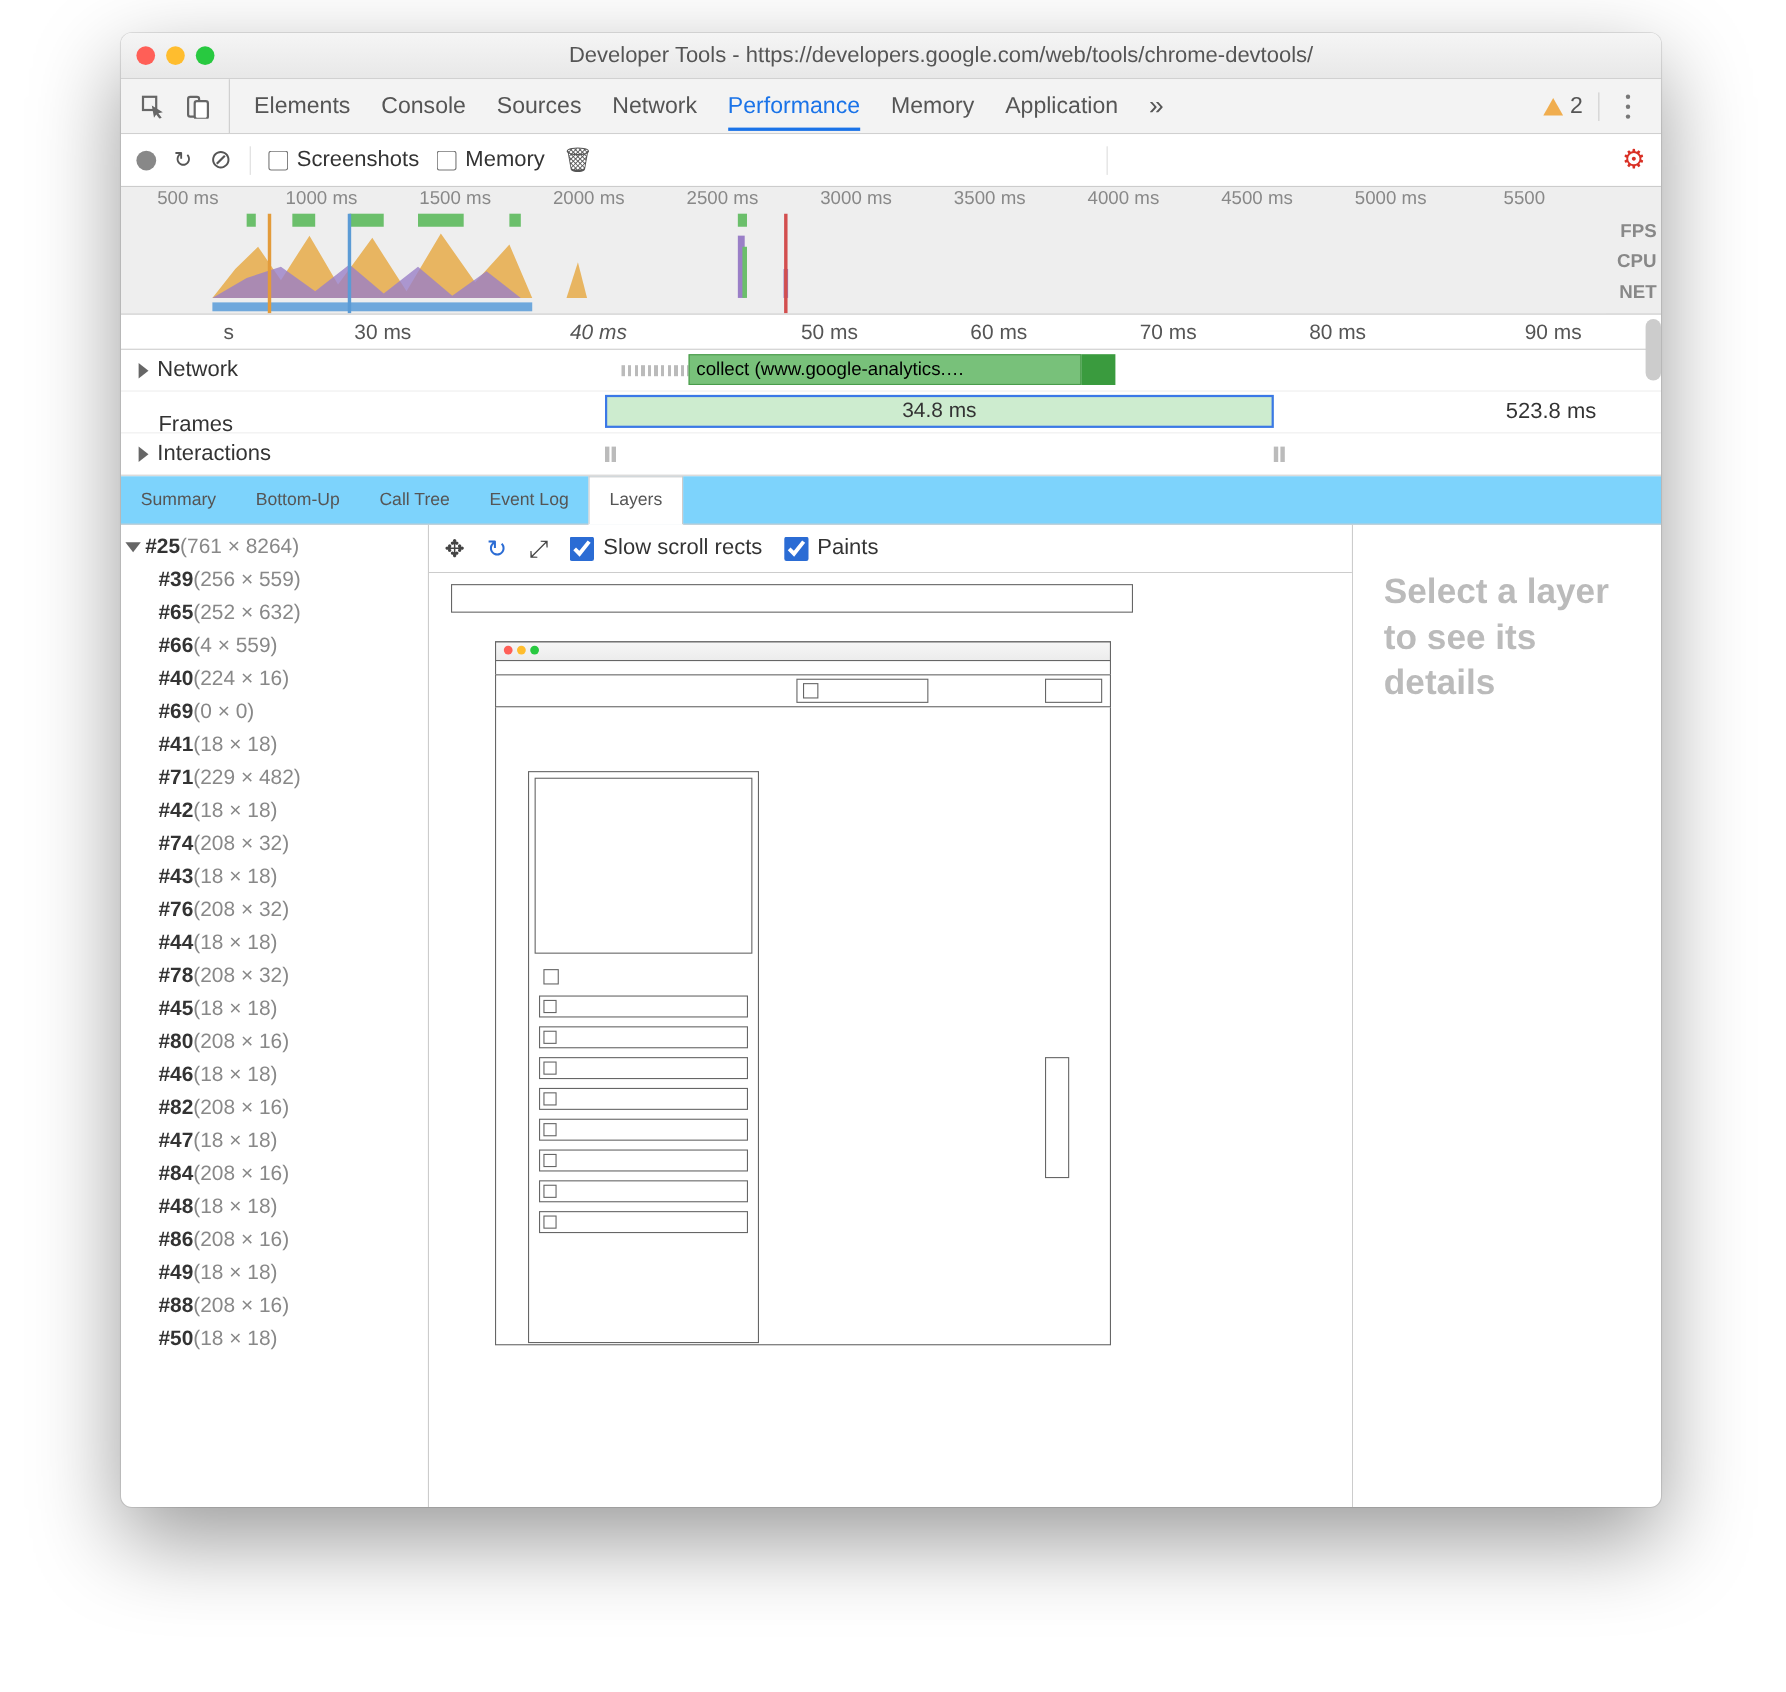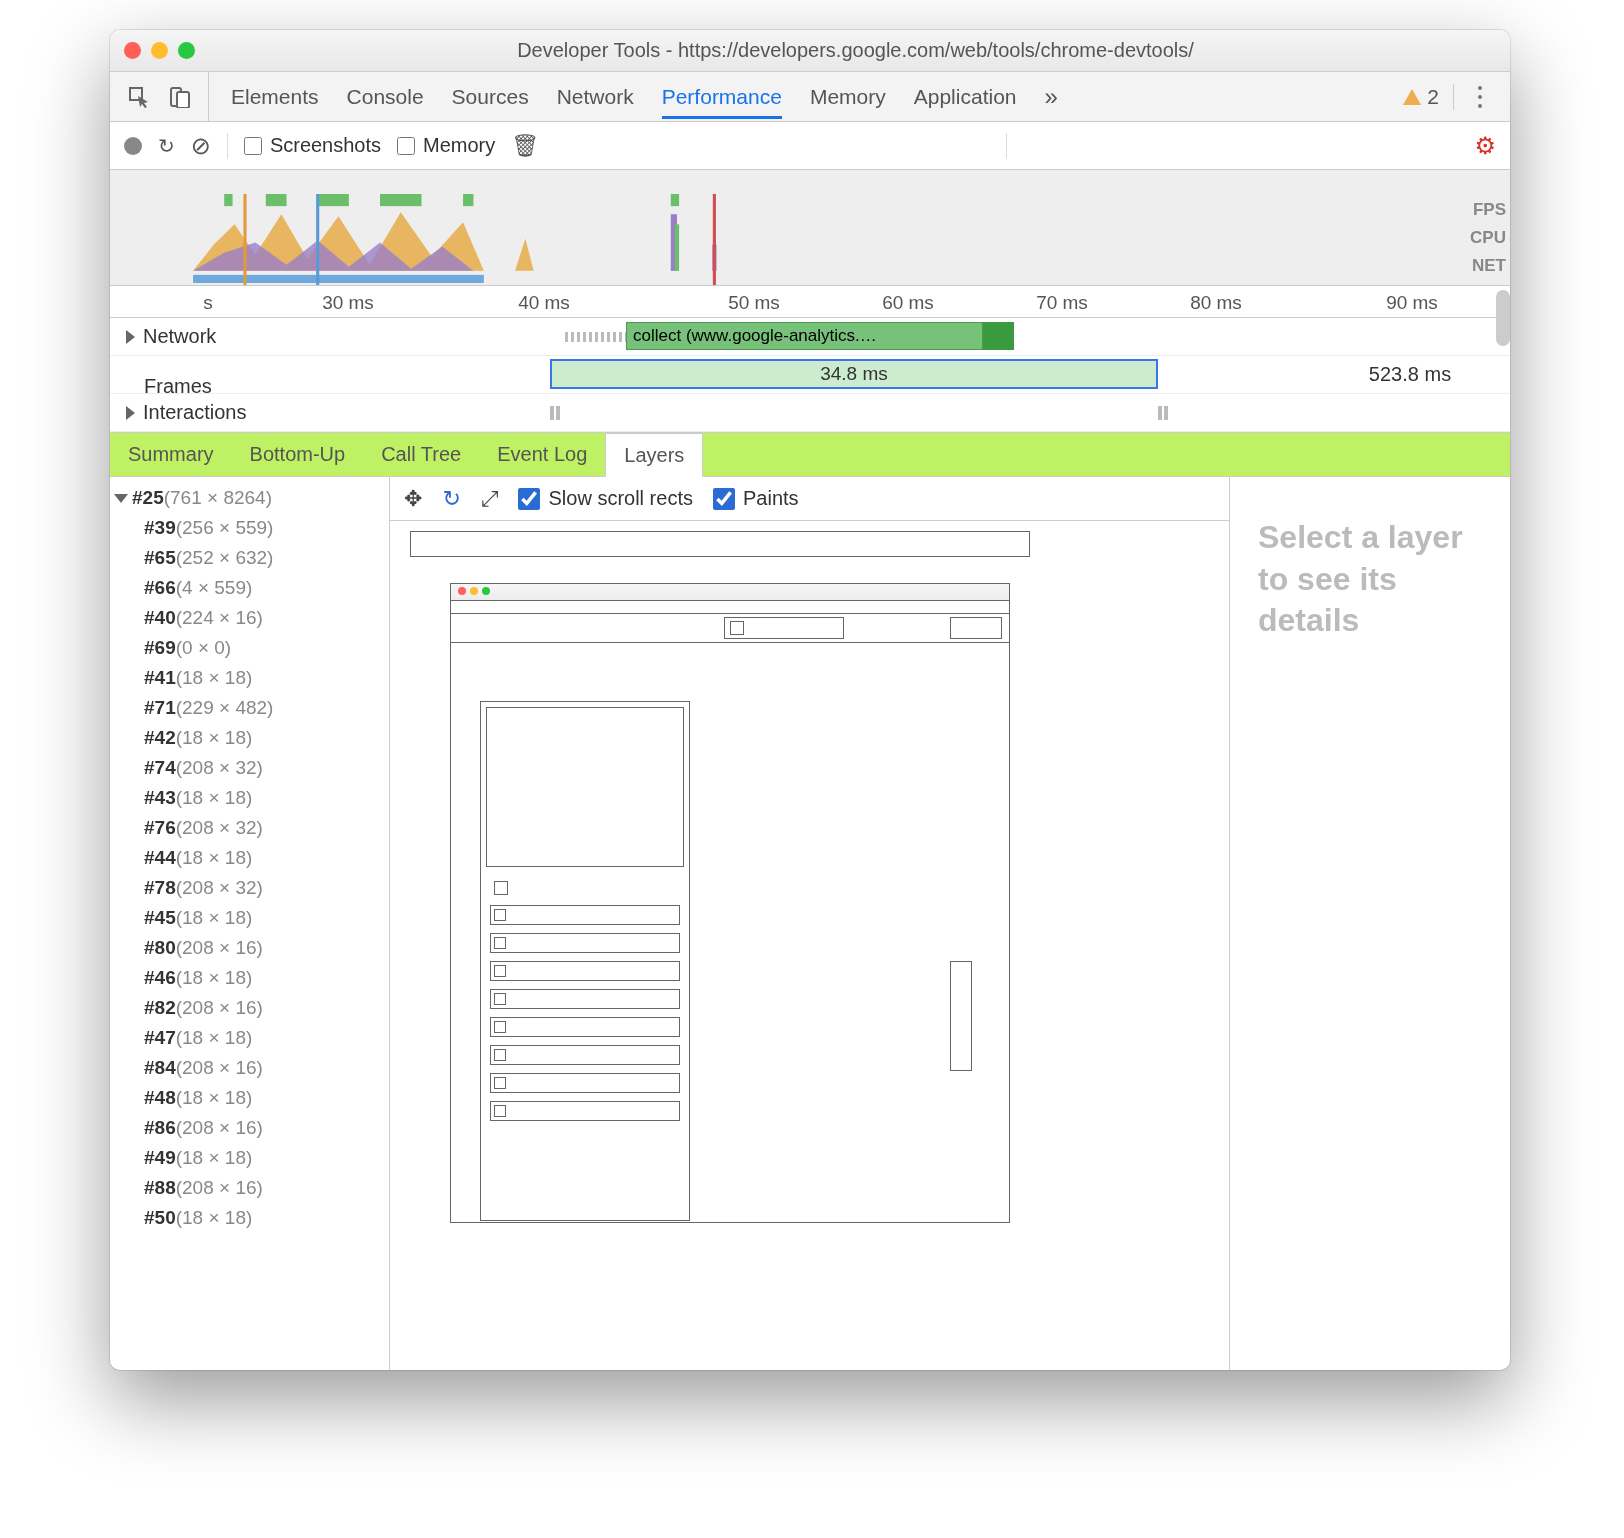--- a/index.html
+++ b/index.html
@@ -51,21 +51,21 @@
 .trow .track { flex: 1; position: relative; }
 .trow .after { width: 200px; display: flex; align-items: center; justify-content: center; font-size: 20px; color: #333; }
 .tri-caret { display: inline-block; width: 0; height: 0; border-top: 7px solid transparent; border-bottom: 7px solid transparent; border-left: 9px solid #666; }
 .scroll-ind { position: absolute; right: 0; top: 4px; width: 14px; height: 56px; background: #ccc; border-radius: 7px; }
 
 
 .bar-green { position: absolute; top: 4px; height: 28px; background: #78c17a; border: 1px solid #4a9c4c; font-size: 17px; color: #000000; display: flex; align-items: center; padding: 0 6px; overflow: hidden; white-space: nowrap; }
 .bar-frame { position: absolute; top: 3px; height: 30px; background: #cdeccf; border: 2px solid #3b78e7; font-size: 19px; color: #333; display: flex; align-items: center; justify-content: center; }
 
 
-.detail-tabs { height: 44px; border-bottom: 1px solid #ccc; display: flex; align-items: stretch; background: #bef264; font-size: 20px; }
+.detail-tabs { height: 44px; border-bottom: 1px solid #ccc; display: flex; align-items: stretch; background: #7dd3fc; font-size: 16px; }
 .detail-tabs .dtab { padding: 0 18px; display: flex; align-items: center; color: #555; cursor: pointer; }
 .detail-tabs .dtab.active { background: #fff; border: 1px solid #ccc; border-bottom: 1px solid #fff; margin-bottom: -1px; }
 
 
 .lower { flex: 1; display: flex; min-height: 0; }
 .layer-tree { width: 280px; border-right: 1px solid #ccc; overflow: hidden; padding: 6px 4px; font-size: 19px; line-height: 30px; }
 .layer-tree .lnode { white-space: nowrap; }
 .layer-tree .lnode .dim { color: #888; }
 .layer-tree .caret-down { display: inline-block; width: 0; height: 0; border-left: 7px solid transparent; border-right: 7px solid transparent; border-top: 9px solid #666; margin-right: 4px; vertical-align: middle; }
 .layer-tree .child { padding-left: 30px; }
@@ -141,20 +141,33 @@
     <label class="cb">
         <input type="checkbox" style="">
         <span>Memory</span>
       </label>
     <span class="trash">🗑</span>
     <span class="divider" style="margin-left:auto;"></span>
     <span class="gear">⚙</span>
   </div>
 
   <div class="overview">
+    <div class="ov-axis" id="ov-axis">
+        <span style="left: 4.5%;">500 ms</span>
+        <span style="left: 13.5%;">1000 ms</span>
+        <span style="left: 22.5%;">1500 ms</span>
+        <span style="left: 31.5%;">2000 ms</span>
+        <span style="left: 40.5%;">2500 ms</span>
+        <span style="left: 49.5%;">3000 ms</span>
+        <span style="left: 58.5%;">3500 ms</span>
+        <span style="left: 67.5%;">4000 ms</span>
+        <span style="left: 76.5%;">4500 ms</span>
+        <span style="left: 85.5%;">5000 ms</span>
+        <span style="left: 94.5%;">5500</span>
+      </div>
     <div class="ov-right-labels">
       <div>FPS</div>
       <div>CPU</div>
       <div>NET</div>
     </div>
     <div class="ov-chart">
       <svg viewBox="0 0 1300 90" preserveAspectRatio="none">
         <rect x="0" y="78" width="1300" height="12" fill="#eee"></rect>
 
         <rect x="80" y="80" width="280" height="8" fill="#6fa8dc"></rect>
@@ -177,21 +190,21 @@
         <line x1="200" y1="0" x2="200" y2="90" stroke="#5b9bd5" stroke-width="3"></line>
         <line x1="582" y1="0" x2="582" y2="90" stroke="#d34e4e" stroke-width="3"></line>
       </svg>
     </div>
   </div>
 
   <div class="timeline-axis" id="tl-axis">
     <div class="scroll-ind"></div>
   <span style="left: 7%;">s</span>
       <span style="left: 17%;">30 ms</span>
-      <span style="left: 31%;">40 ms</span>
+      <span style="left: 31%; font-style: italic;">40 ms</span>
       <span style="left: 46%;">50 ms</span>
       <span style="left: 57%;">60 ms</span>
       <span style="left: 68%;">70 ms</span>
       <span style="left: 79%;">80 ms</span>
       <span style="left: 93%;">90 ms</span>
     </div>
 
   <div class="timeline-rows">
     <div class="trow">
       <div class="label">

